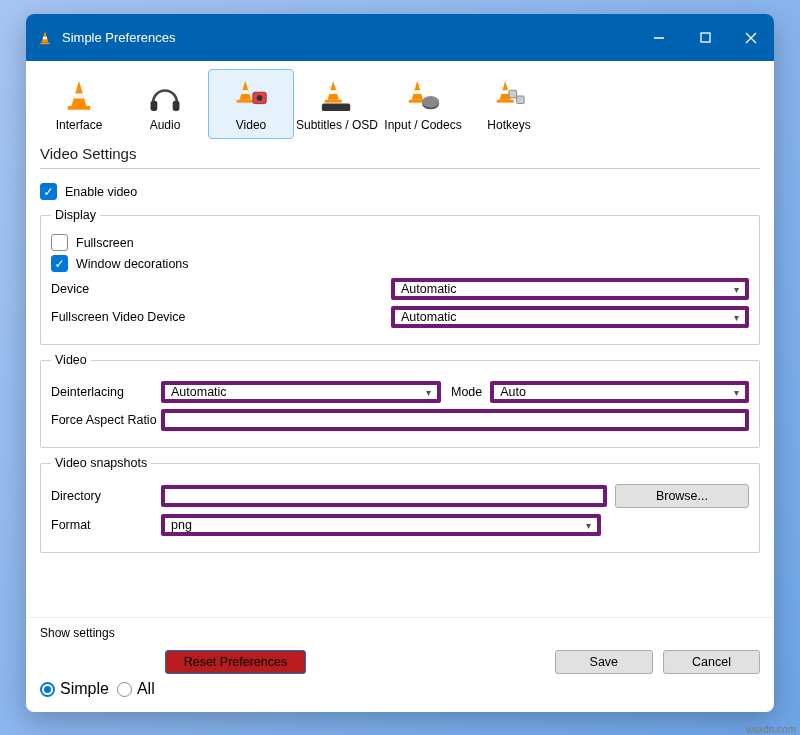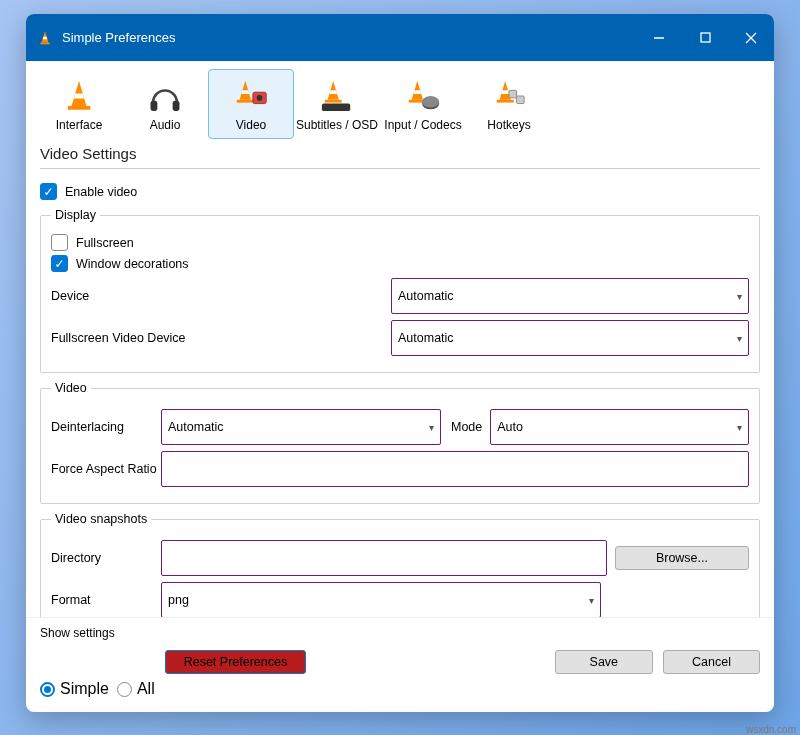--- a/index.html
+++ b/index.html
@@ -27,21 +27,21 @@
   .field-row { display:flex; align-items:center; margin:4px 0; }
   .chk { display:inline-flex; align-items:center; gap:8px; cursor:pointer; }
   .box { width:17px; height:17px; border:1px solid #888; border-radius:3px; background:#fff; display:flex; align-items:center; justify-content:center; }
   .box.checked { background:#0078d7; border-color:#0078d7; }
   .box.checked::after { content:"✓"; color:#fff; font-size:12px; line-height:1; }
   fieldset { border:1px solid #d0d0d0; border-radius:2px; margin:8px 0; padding:8px 10px 10px; }
   fieldset legend { padding:0 4px; color:#000; font-size:12.5px; }
   .row2 { display:flex; align-items:center; margin:6px 0; }
   .row2 label.lbl { width:166px; }
   .select, .text-in {
-    flex:1; height:36px; border:1px solid #701a75; background:#fff; font-size:12.5px;
+    flex:1; height:22px; border:4px solid #701a75; background:#fff; font-size:12.5px;
     padding:0 6px; display:flex; align-items:center; position:relative; border-radius:2px;
   }
   .text-in { cursor:text; }
   .select { cursor:pointer; justify-content:space-between; }
   .select .caret::after { content:"▾"; font-size:10px; color:#555; }
   .btn { height:24px; padding:0 18px; border:1px solid #adadad; background:#e1e1e1; border-radius:3px; font-size:12.5px; cursor:pointer; display:inline-flex; align-items:center; }
   .btn.wide { padding:0 40px; }
   .footer { display:flex; align-items:center; padding:8px 14px 14px; gap:10px; border-top:1px solid #eee; }
   .footer .spacer { flex:1; }
   .radio-g { display:flex; align-items:center; gap:8px; }

